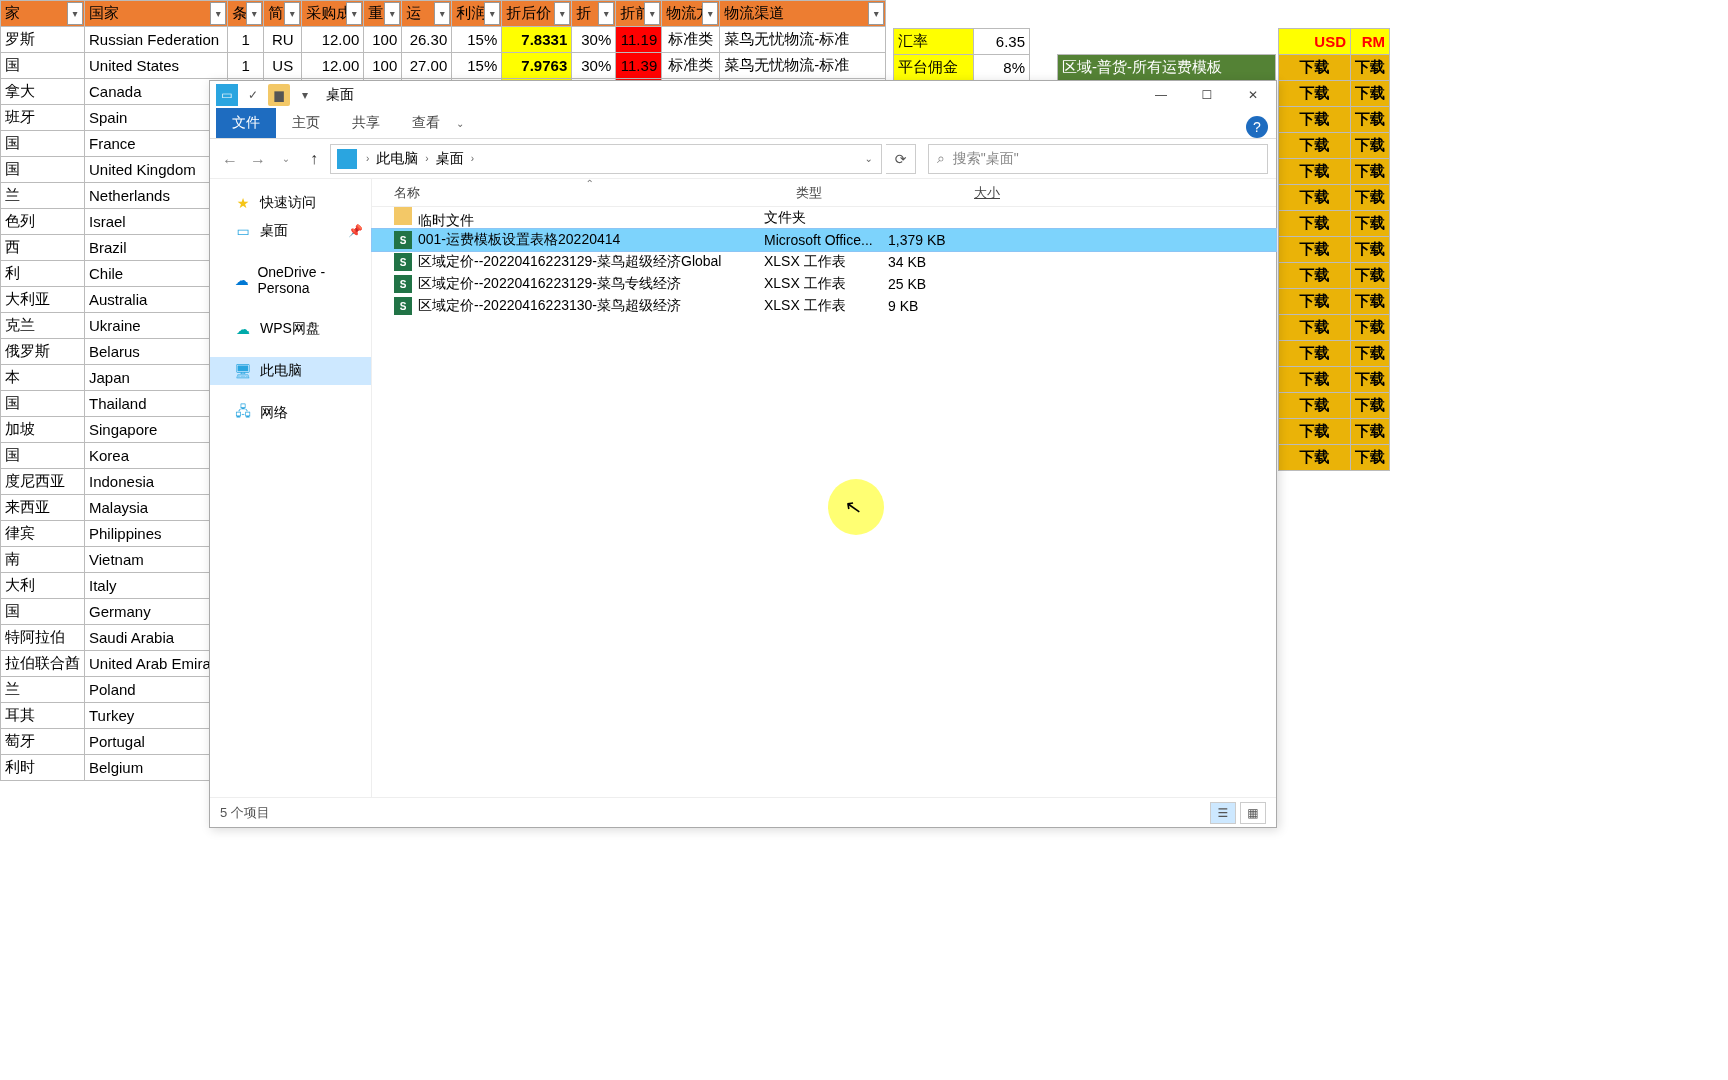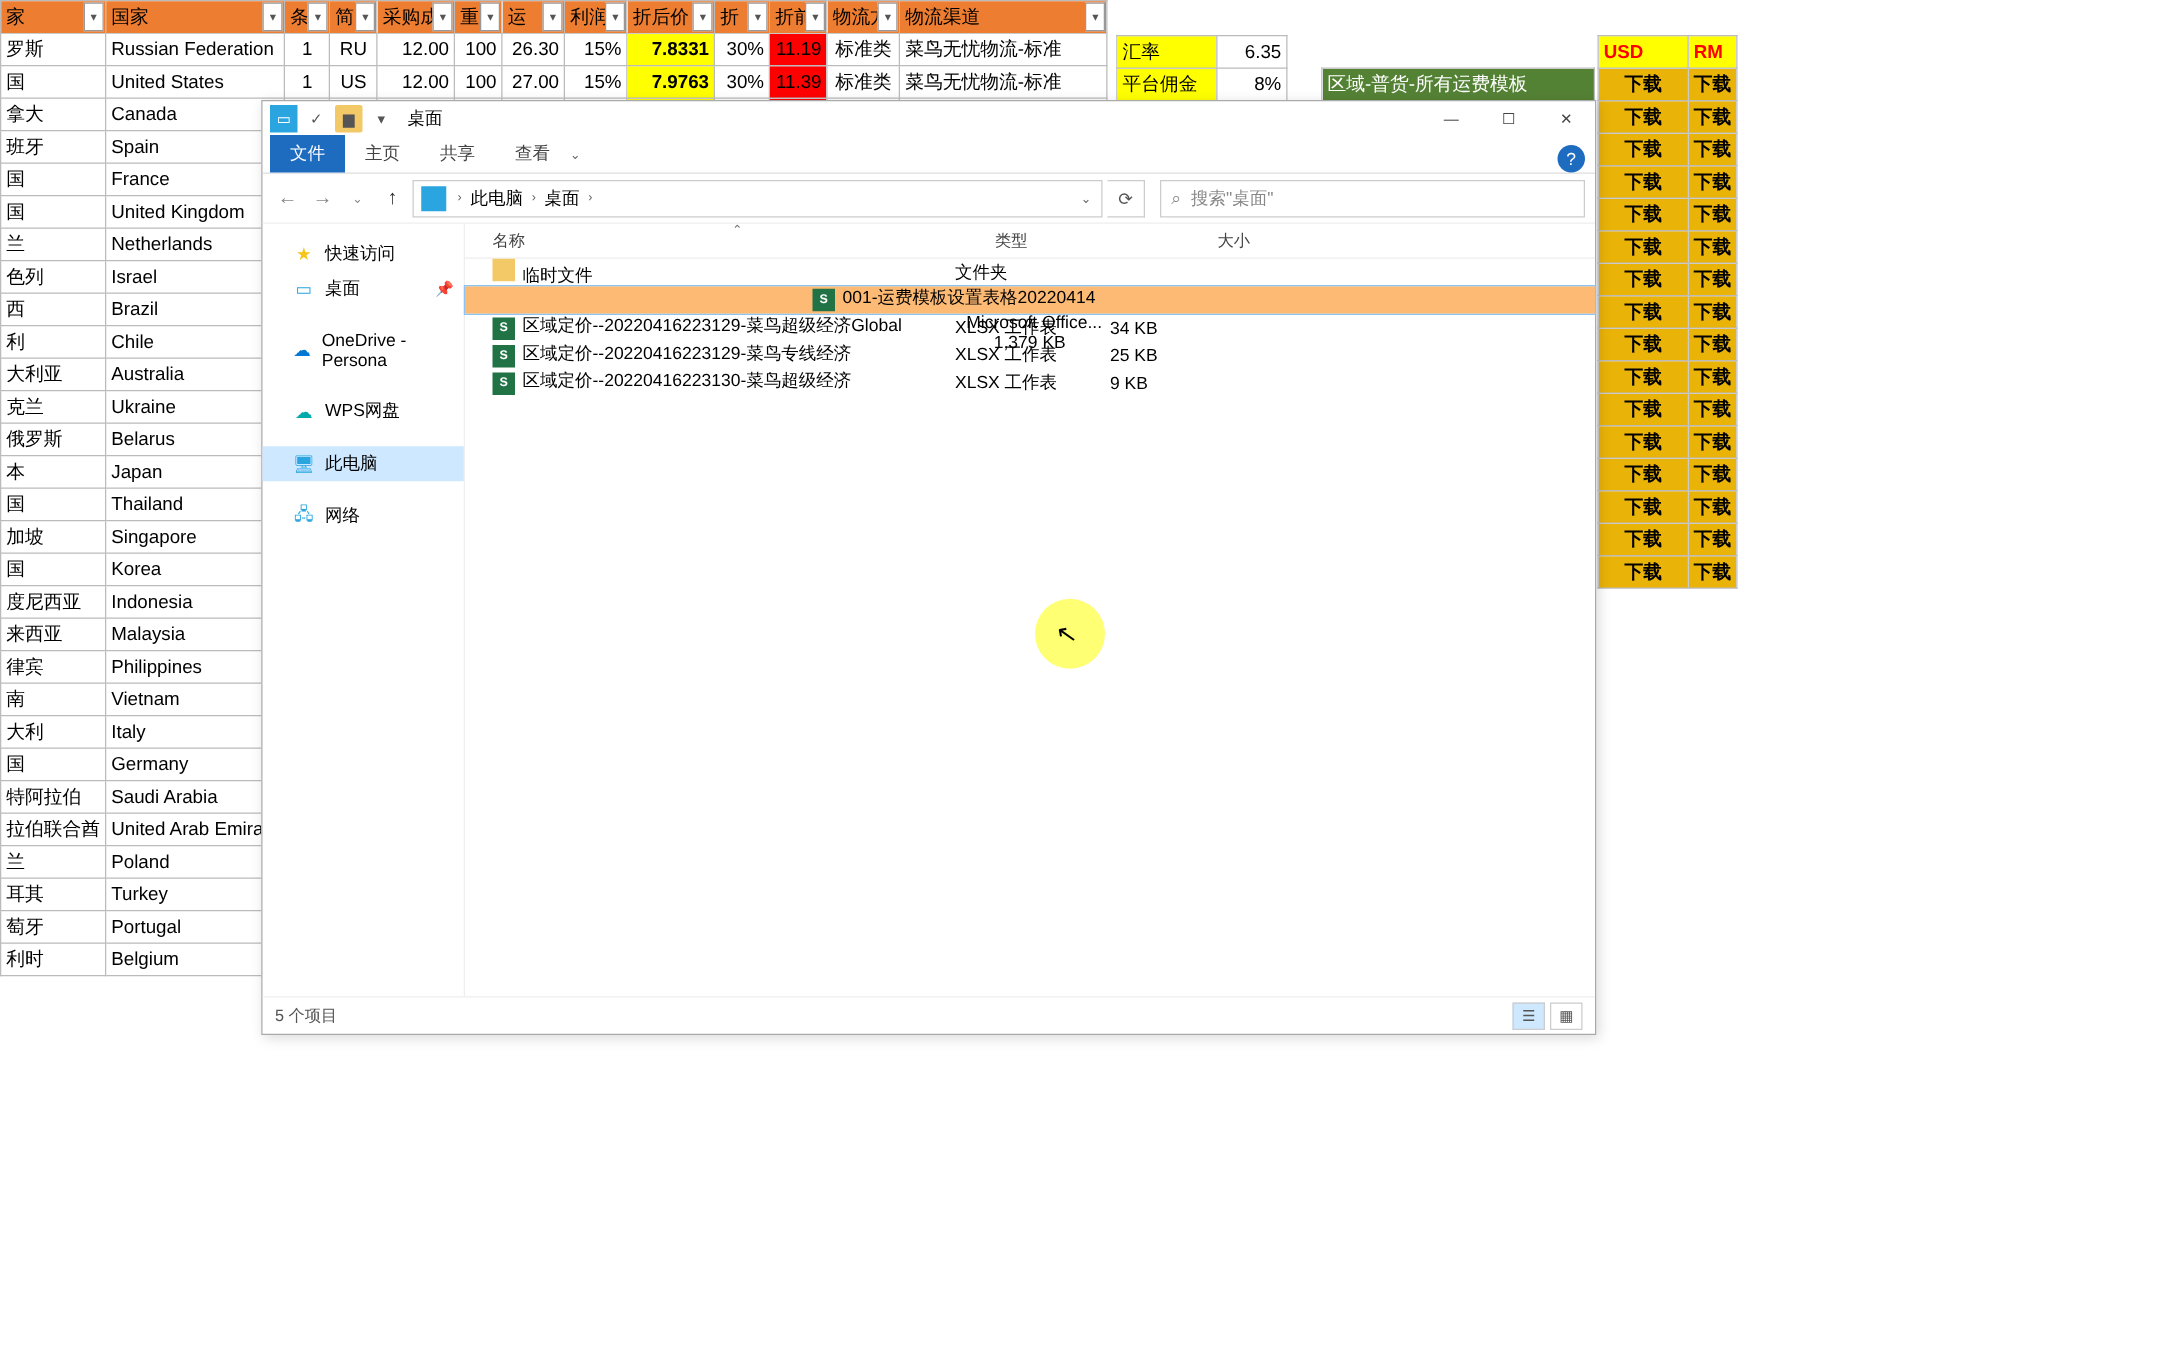--- a/index.html
+++ b/index.html
@@ -25,21 +25,21 @@
   .c-chan   { width:166px; }
   .ylw { background:#ffff00; text-align:right;font-weight:bold; }
   .red { background:#ff0000; text-align:right; }
   .ctr { text-align:center; }
   .rgt { text-align:right; }
 
   
   .rlabel-cell { background:#ffff00; width:80px; }
   .rval-cell   { width:56px; text-align:right; }
   .green-cell  { background:#548235; color:#fff; width:218px; }
-  .usd-head    { background:#ffff00; color:#ff0000; font-weight:bold; text-align:left; width:72px; }
+  .usd-head    { background:#ffff00; color:#ff0000; font-weight:bold; text-align:right; width:72px; }
   .dl-cell     { background:#eab308; border:1px solid #999; text-align:center; font-size:15px; width:72px; font-weight:bold;}
 
   
   .win { position:absolute; top:80px; left:209px; width:1068px; height:748px; background:#fff; border:1px solid #aaa; box-shadow:2px 2px 10px rgba(0,0,0,.15); }
   .titlebar { height:28px; display:flex; align-items:center; }
   .tb-left { display:flex; align-items:center; gap:4px; padding-left:6px; }
   .tb-ico { width:22px; height:22px; background:#2aa5e0; display:flex;align-items:center;justify-content:center;color:#fff;font-size:12px;}
   .qat { width:22px;height:22px; display:flex;align-items:center;justify-content:center;font-size:12px;color:#555;}
   .qat.fold { background:#f3c867; border-radius:2px; }
   .tb-title { font-size:14px; margin-left:6px; }
@@ -71,23 +71,23 @@
   .navitem .pin { position:absolute; right:8px; font-size:12px; color:#888;}
   .nicon { width:18px; height:18px; display:inline-flex;align-items:center;justify-content:center; }
   .nicon.star{color:#f5c518;} .nicon.dsk{color:#2aa5e0;} .nicon.one{color:#0078d4;} .nicon.wps{color:#0aa;} .nicon.pc{color:#2aa5e0;} .nicon.net{color:#2aa5e0;}
   .navgap { height:14px; }
 
   .listpane { flex:1; position:relative; }
   .listhdr { display:flex; align-items:center; font-size:13px; color:#444; height:28px; border-bottom:1px solid #eee; padding-left:22px;}
   .lh-name { width:370px; position:relative;}
   .lh-name .sort { position:absolute; right:170px; top:-6px; font-size:10px; color:#777; }
   .lh-type { width:124px;margin-left:32px; }
-  .lh-size { width:80px; text-align:right;}
+  .lh-size { width:80px; text-align:right;text-decoration:underline;}
   .filerow { display:flex; align-items:center; font-size:14px; height:22px; padding-left:22px; }
-  .filerow.selrow { background:#fdba74; outline:1px solid #8cc5f5;flex-direction:column; }
+  .filerow.selrow { background:#7dd3fc; outline:1px solid #8cc5f5; }
   .ficon { width:18px;height:18px; margin-right:6px; display:inline-flex;align-items:center;justify-content:center; font-size:12px;}
   .ficon.folder { background:#f3c867; }
   .ficon.xls { background:#217346; color:#fff; font-weight:bold; font-size:10px;}
   .fc-name { width:370px; }
   .fc-type { width:124px; }
   .fc-size { width:80px; text-align:left; }
 
   
   .spot { position:absolute; width:56px; height:56px; border-radius:50%; background:rgba(255,255,0,.55); left:456px; top:300px; }
   .cursor { position:absolute; left:473px; top:316px; font-size:20px; color:#000; transform:rotate(-10deg);}

